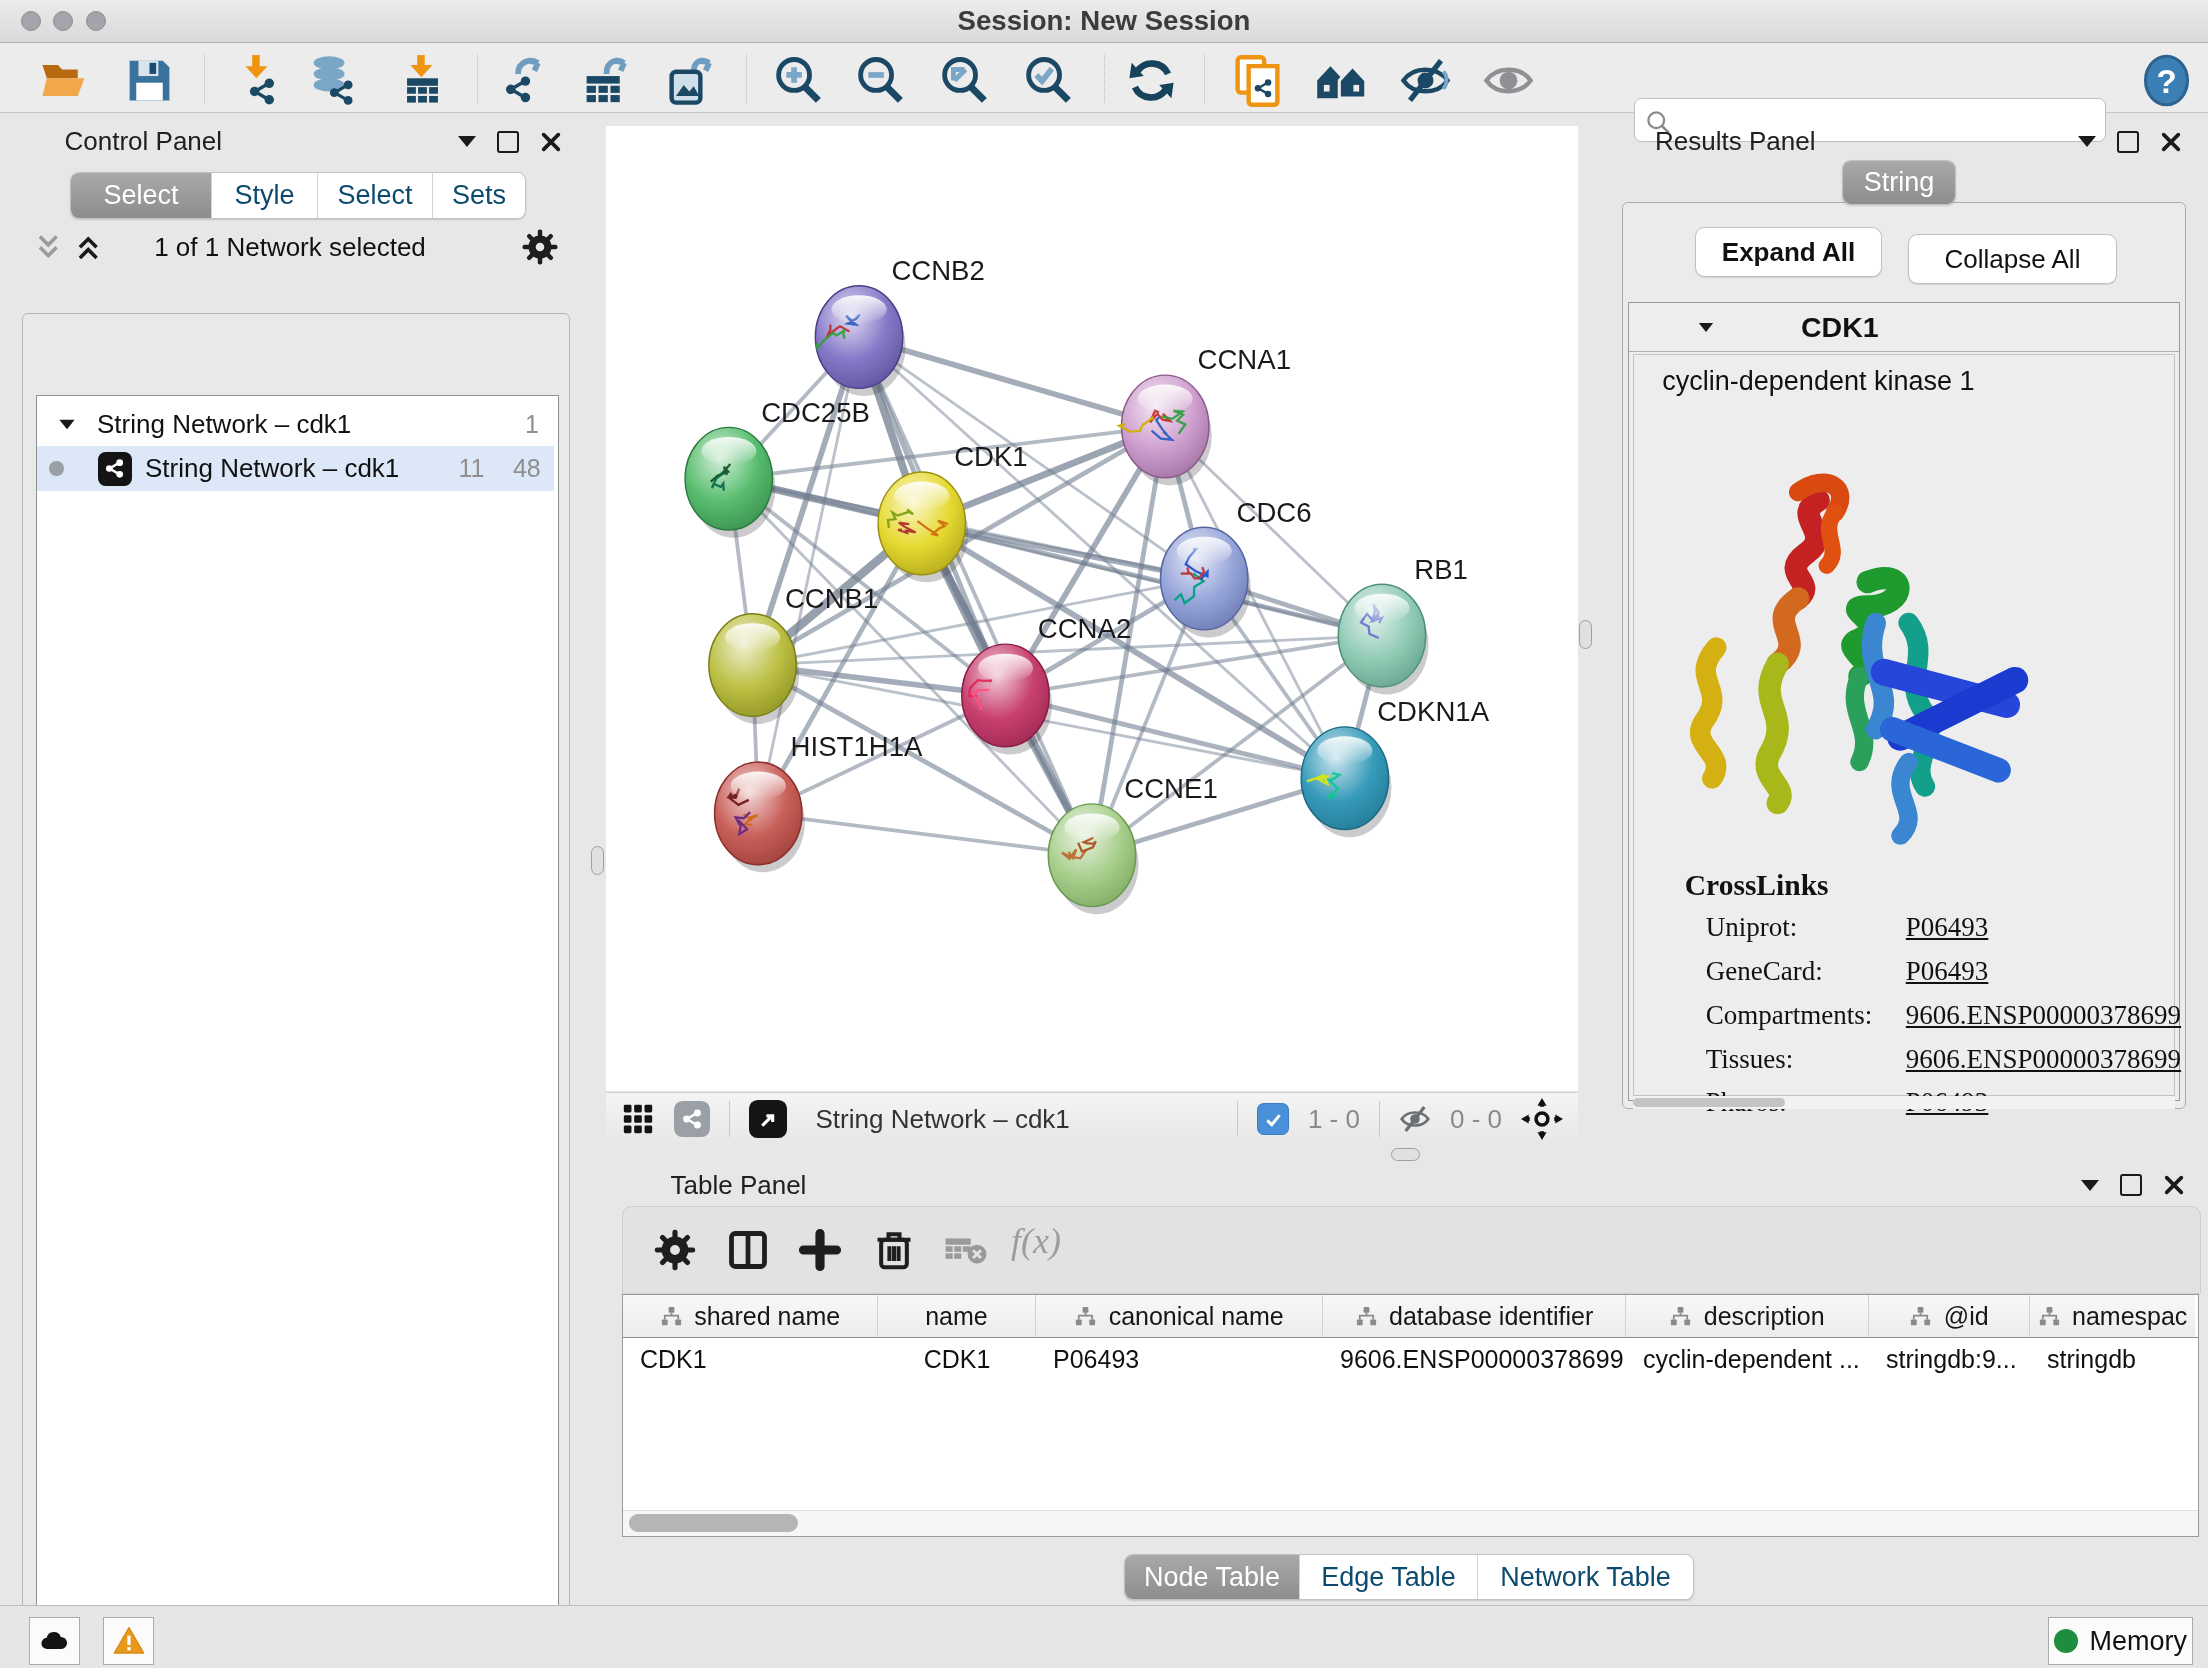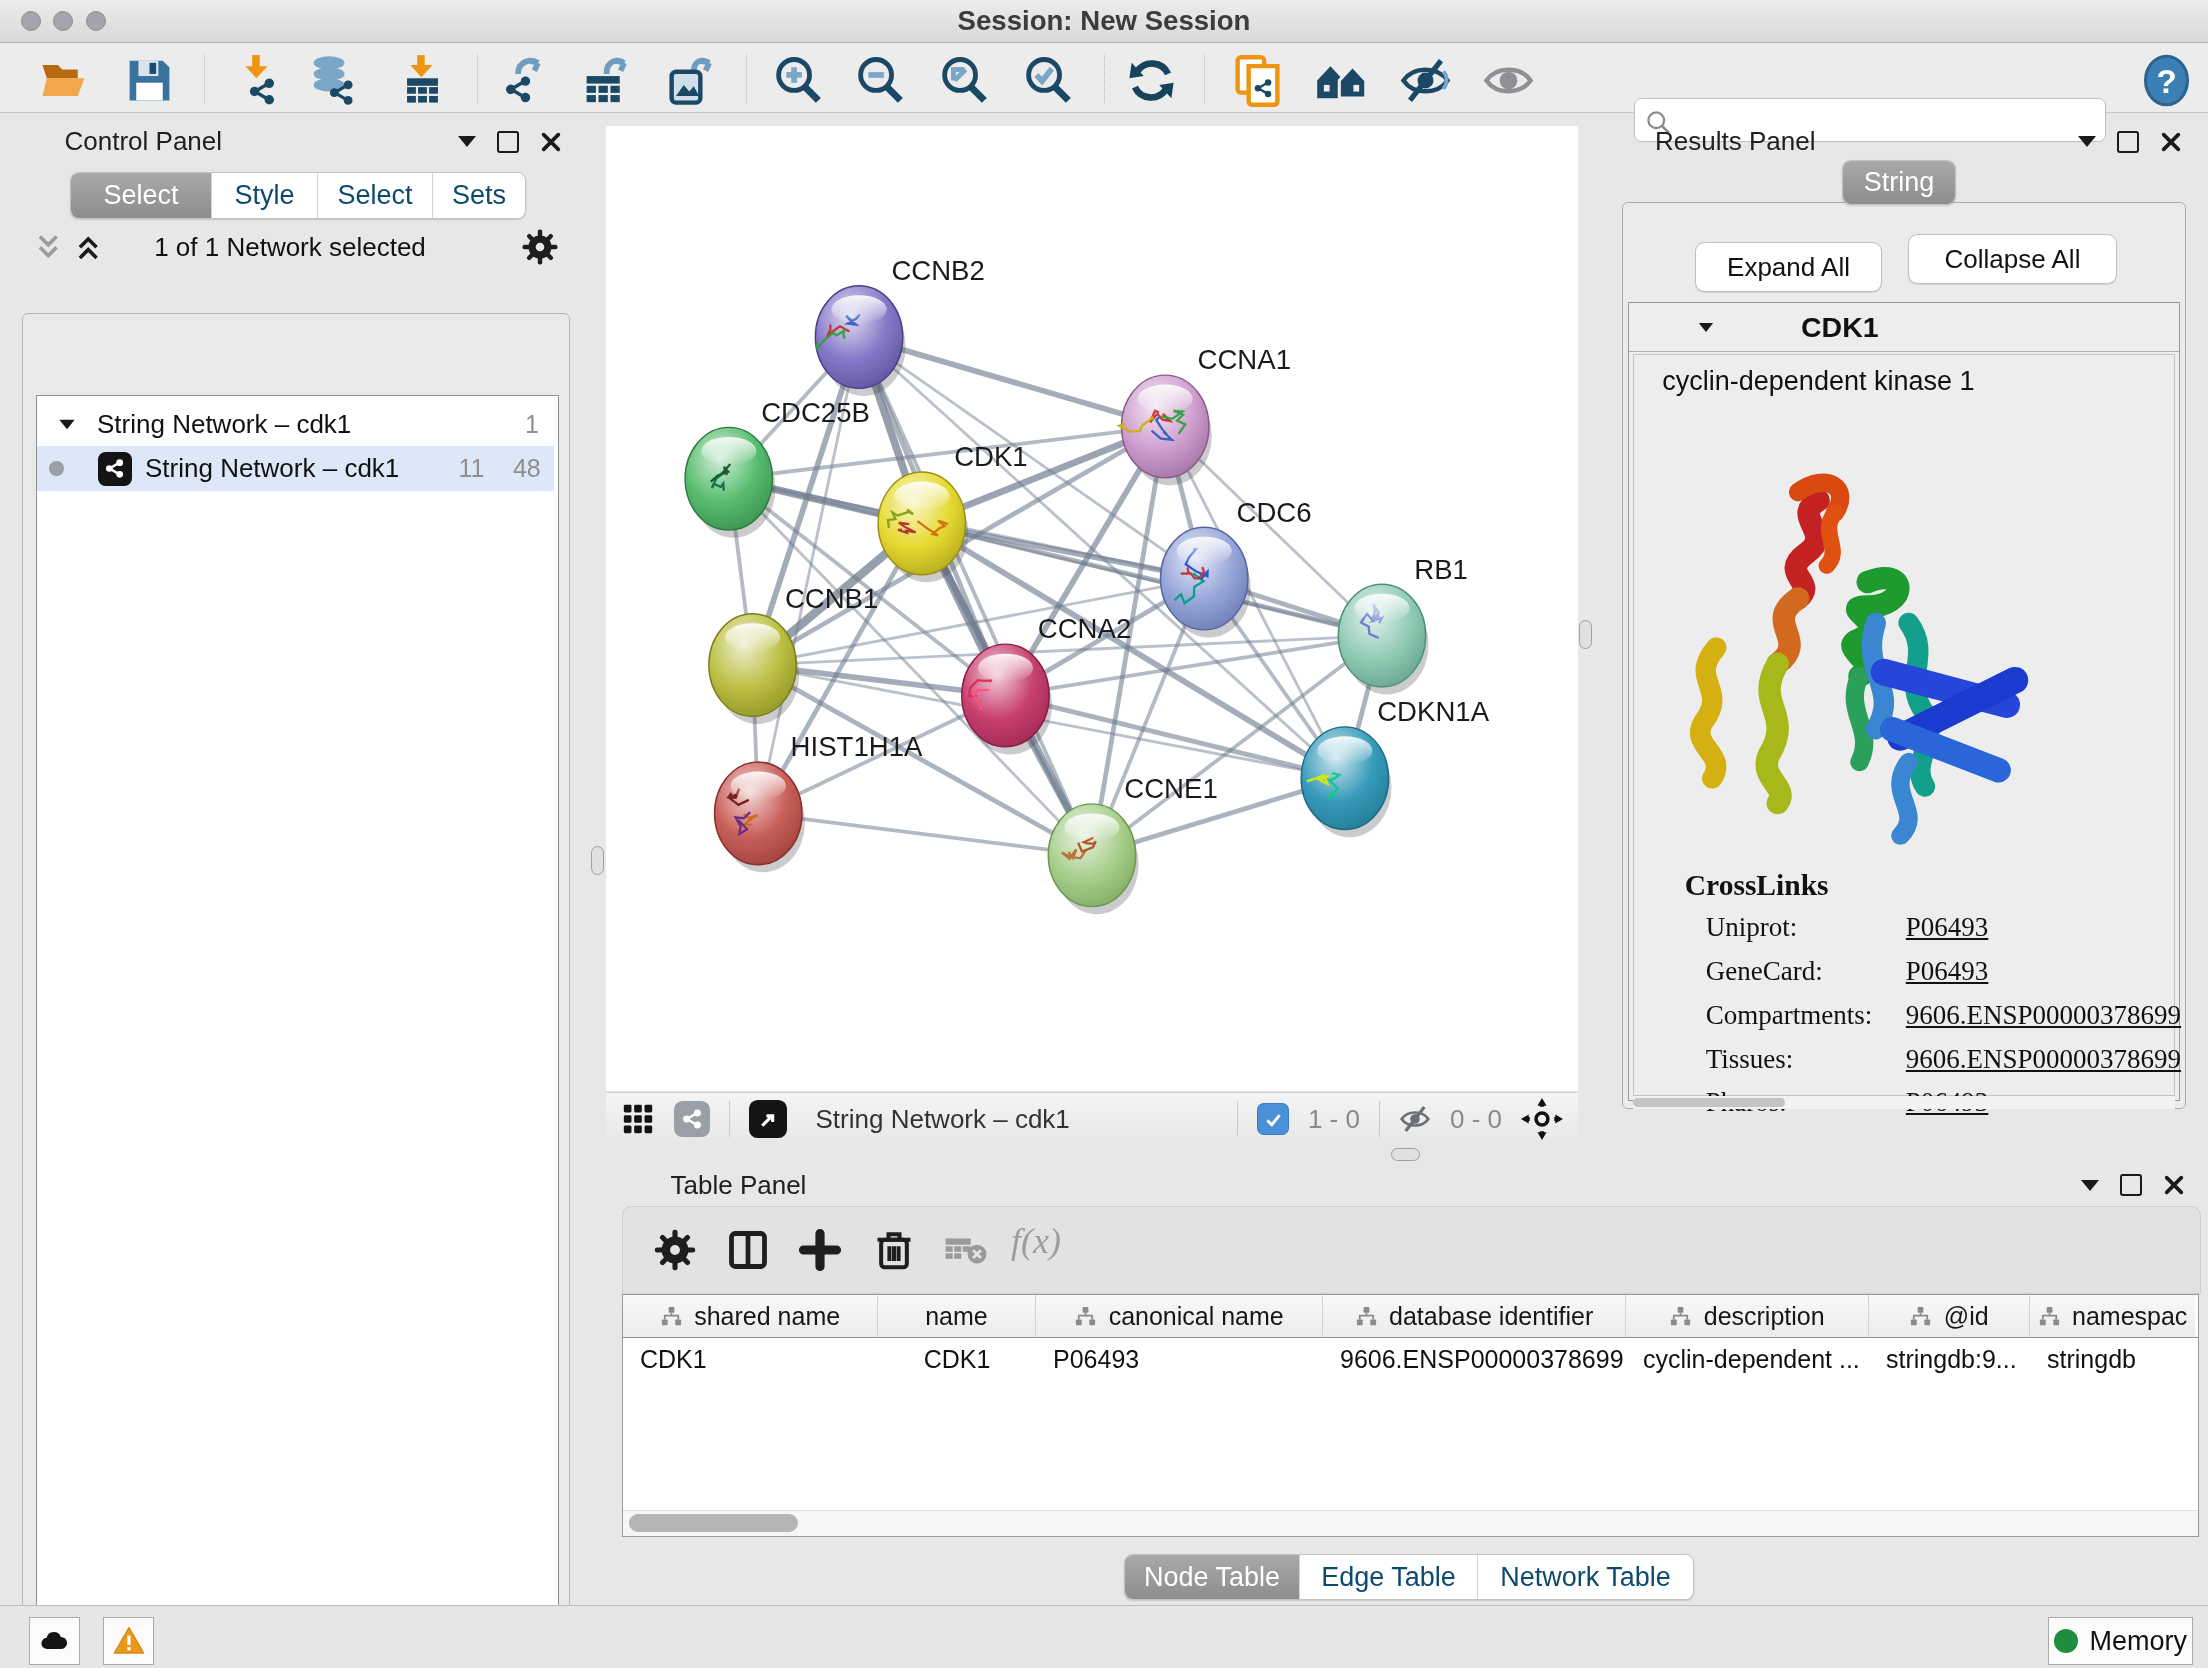--- a/index.html
+++ b/index.html
@@ -596,21 +596,21 @@
         <svg width="22" height="22" viewBox="0 0 24 24" color="#1a1a1a">
             <use href="#sym-x" width="24" height="24"></use>
           </svg>
       </span>
     </div>
   </div>
   <div class="abs rp-outer"></div>
   <div class="abs seg" style="left:1842px;top:160px;height:43px;">
     <div class="seg-item sel" style="width:112px">String</div>
   </div>
-  <div class="abs btn-white" style="left:1695px;top:242px;width:185px;height:48px;">Expand All</div>
+  <div class="abs btn-white" style="left:1695px;top:227px;width:185px;height:48px;font-weight:bold;">Expand All</div>
   <div class="abs btn-white" style="left:1908px;top:234px;width:207px;height:48px;">Collapse All</div>
 
   <div class="abs rp-card">
     <div style="height:48px;border-bottom:1px solid #b0b0b0;display:flex;align-items:center;">
       <span class="tri-down" style="margin-left:68px;transform:scale(.8)"></span>
       <span style="font-size:28.5px;font-weight:bold;color:#111;margin-left:86px;">CDK1</span>
     </div>
     <div style="margin:1.9px 3.8px 0 3.8px;border:1px solid #c3c3c3;height:740px;position:relative;background:#ededed;">
       <div style="font-size:27px;color:#111;padding:11.4px 0 0 28.5px;">cyclin-dependent kinase 1</div>
 

